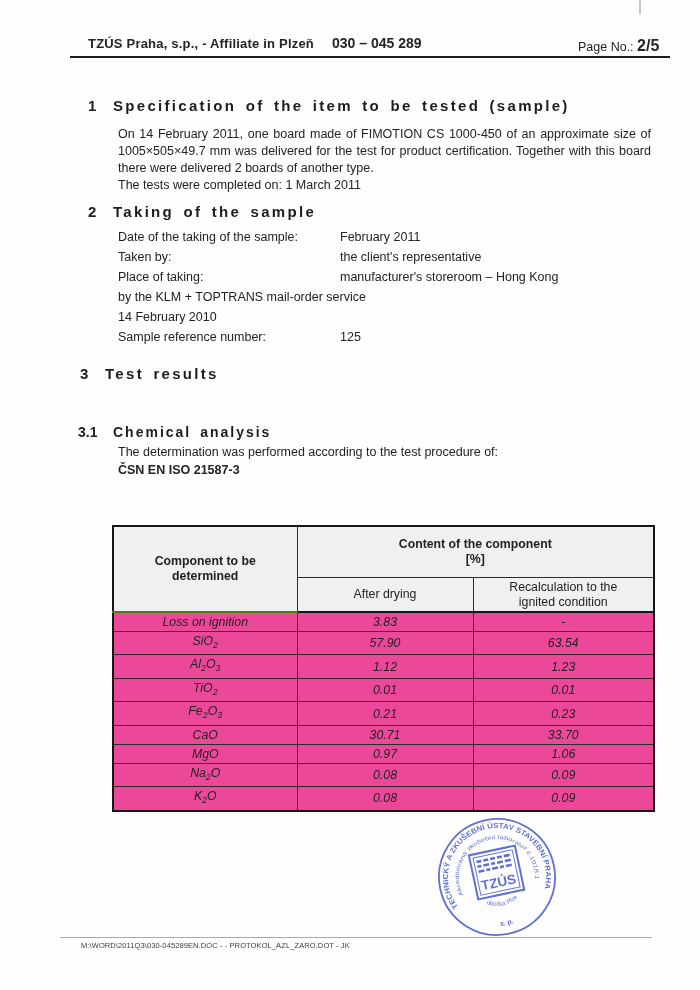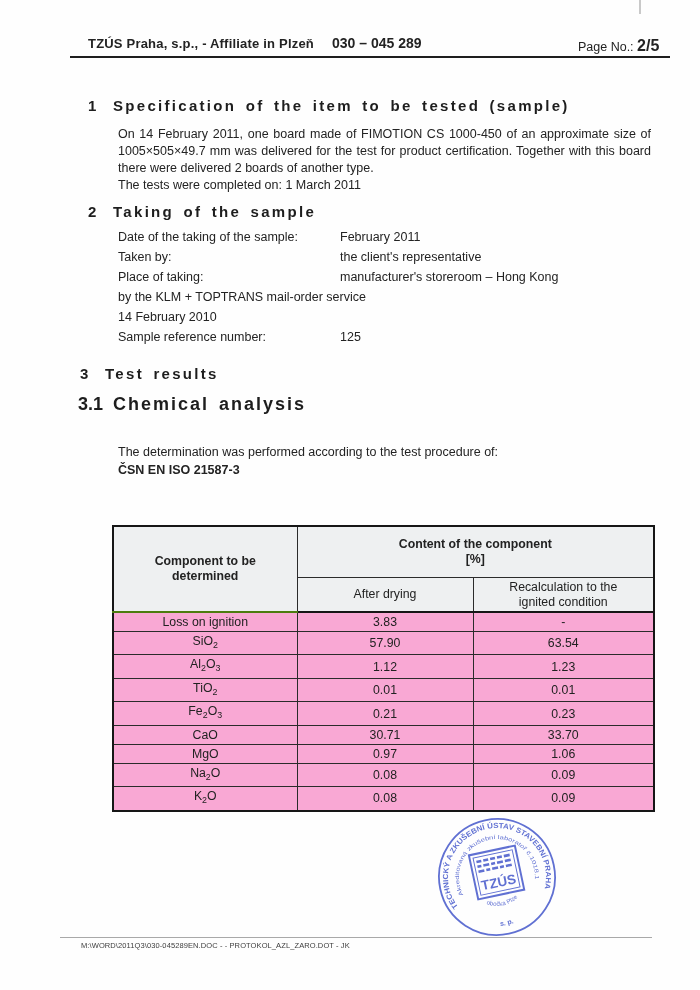--- a/index.html
+++ b/index.html
@@ -20,21 +20,21 @@
   .hdr-page{left:578px;top:37px;font-size:12.5px;white-space:nowrap;}
   .hdr-page b{font-size:16px;}
   .hdr-rule{left:70px;top:56px;width:600px;height:2px;background:#1e1e1e;}
 
   
   .sechead{font-weight:bold;font-size:15px;letter-spacing:2.3px;word-spacing:3px;white-space:nowrap;color:#1d1d1d;}
   .sechead .num{display:inline-block;letter-spacing:0;}
   .h1{left:88px;top:97px;}  .h1 .num{width:25px;}
   .h2{left:88px;top:203px;} .h2 .num{width:25px;}
   .h3{left:80px;top:365px;} .h3 .num{width:25px;}
-  .h31{left:78px;top:394px;font-size:18px;letter-spacing:2px;} .h31 .num{width:35px;}
+  .h31{left:78px;top:424px;font-size:14px;letter-spacing:2px;} .h31 .num{width:35px;}
 
   
   .s1-body{left:118px;top:126px;width:533px;text-align:justify;line-height:17px;}
   .s1-completed{left:118px;top:178px;white-space:nowrap;}
 
   
   .dl{left:118px;top:227px;width:520px;}
   .dlrow{display:flex;line-height:20px;}
   .dlabel{width:222px;flex:none;}
   .dvalue{flex:1;}
@@ -48,21 +48,21 @@
   
   .tblwrap{left:112px;top:525px;width:541px;}
   table{border-collapse:collapse;width:541px;table-layout:fixed;font-size:12.3px;color:#222;}
   th,td{border:1px solid #2b2b2b;text-align:center;vertical-align:middle;padding:0;margin-left:32px;}
   table{border:2px solid #161616;}
   thead th{background:#eef0f1;font-weight:normal;line-height:15px;}
   th.b{font-weight:bold;}
   th[rowspan]{border-bottom:2px solid #4d7c0f;}
   thead tr.sub th{border-bottom:2px solid #161616;height:33px;}
   tr.grp th{height:50px;}
-  tbody td{height:18px;line-height:18px;background:#f9a8d4;}
+  tbody td{height:18px;line-height:18px;background:#ec4899;font-style:italic;}
   sub{font-size:72%;}
 
   
   .stamp{left:422px;top:802px;width:150px;height:150px;opacity:.85;}
   .stamp text{font-family:"Liberation Sans","DejaVu Sans",sans-serif;fill:currentColor;}
 
   
   .ftr-rule{left:60px;top:937px;width:592px;height:1px;background:#a9a9a9;}
   .ftr-text{left:62px;top:941px;font-size:7.5px;color:#3c3c3c;letter-spacing:.1px;white-space:nowrap;margin-left:19px;}
 </style>

